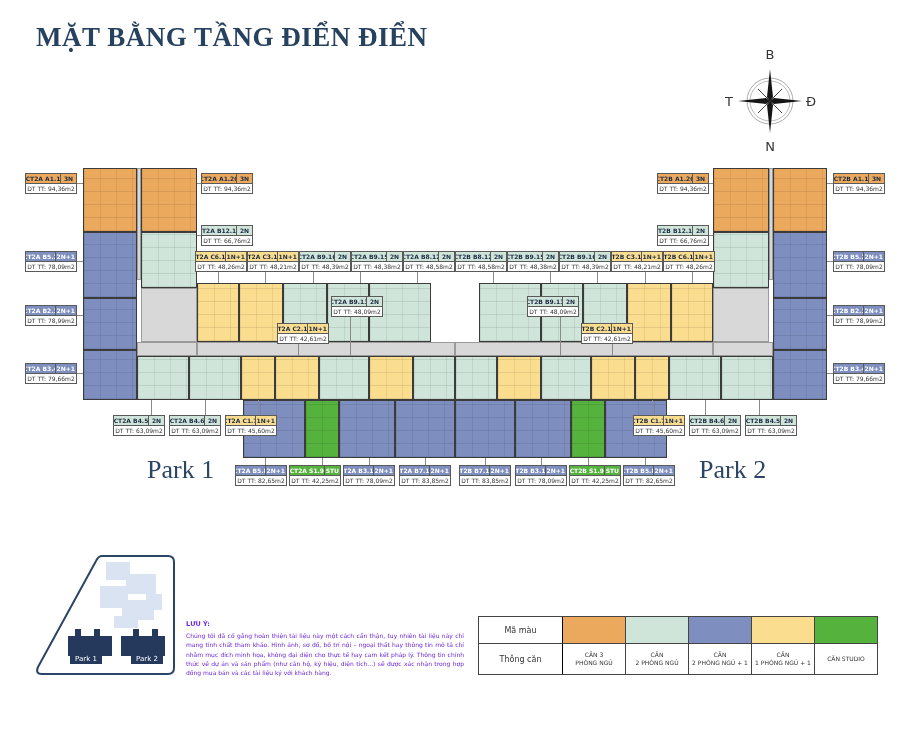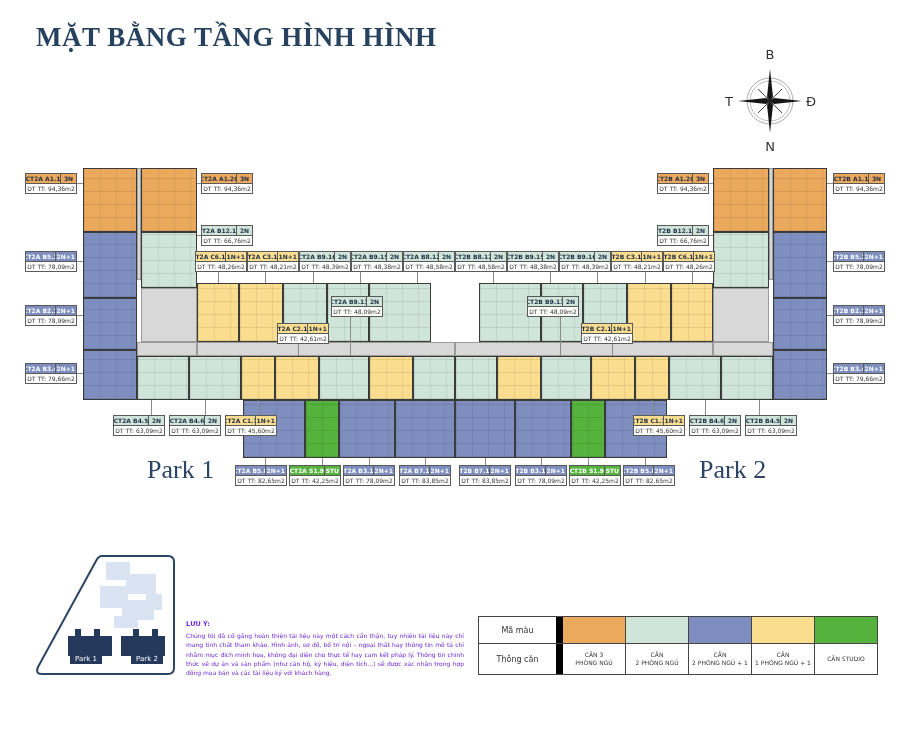--- a/index.html
+++ b/index.html
@@ -27,21 +27,21 @@
   .co-area{height:9px;display:flex;align-items:center;justify-content:center;
     background:#fff;color:#333;white-space:nowrap;}
   .park-title{position:absolute;font-family:"Liberation Serif","DejaVu Serif",serif;
     font-size:26px;color:#2C4465;z-index:4;}
   
   .legend{position:absolute;left:478px;top:616px;width:400px;box-sizing:border-box;
     border:1px solid #444;}
   .lg-row{display:flex;}
   .lg-row1{height:26px;border-bottom:1px solid #444;}
   .lg-row2{height:30px;}
-  .lg-head{width:84px;border-right:7px solid #000000;display:flex;align-items:center;
+  .lg-head{width:84px;border-right:1px solid #000000;display:flex;align-items:center;
     justify-content:center;font-size:8px;color:#333;box-sizing:border-box;}
   .lg-cells{flex:1;display:flex;}
   .lg-cell{flex:1;border-right:1px solid #444;box-sizing:border-box;
     display:flex;flex-direction:column;align-items:center;justify-content:center;
     font-size:6px;color:#333;text-align:center;line-height:1.4;}
   .lg-cell:last-child{border-right:none;}
   
   .disclaimer{position:absolute;left:186px;top:620px;width:278px;color:#6d28d9;}
   .disclaimer .dh{font-size:6.5px;font-weight:700;margin-bottom:3px;}
   .disclaimer .db{font-size:6px;line-height:1.55;text-align:justify;}
@@ -49,21 +49,21 @@
   .compass{position:absolute;left:722px;top:46px;}
   .sitemap{position:absolute;left:28px;top:550px;}
   .compass text{font-family:"DejaVu Sans",sans-serif;font-size:13px;fill:#333;}
   .sitemap text{font-family:"DejaVu Sans",sans-serif;font-size:7px;fill:#fff;}
 </style>
 </head>
 <body>
 
 <div class="page">
 
-  <h1 class="main-title">MẶT BẰNG TẦNG HÌNH HÌNH</h1>
+  <h1 class="main-title">MẶT BẰNG TẦNG ĐIỂN ĐIỂN</h1>
 
   <svg class="compass" width="96" height="110" viewBox="0 0 96 110">
     <circle cx="48" cy="55" r="23" fill="none" stroke="#aaa" stroke-width="1"></circle>
     <circle cx="48" cy="55" r="20" fill="none" stroke="#bbb" stroke-width="1"></circle>
     <g stroke="#444" stroke-width="1">
       <line x1="48" y1="55" x2="60" y2="43"></line>
         <line x1="48" y1="55" x2="36" y2="43"></line>
       <line x1="48" y1="55" x2="60" y2="67"></line>
         <line x1="48" y1="55" x2="36" y2="67"></line>
     </g>

